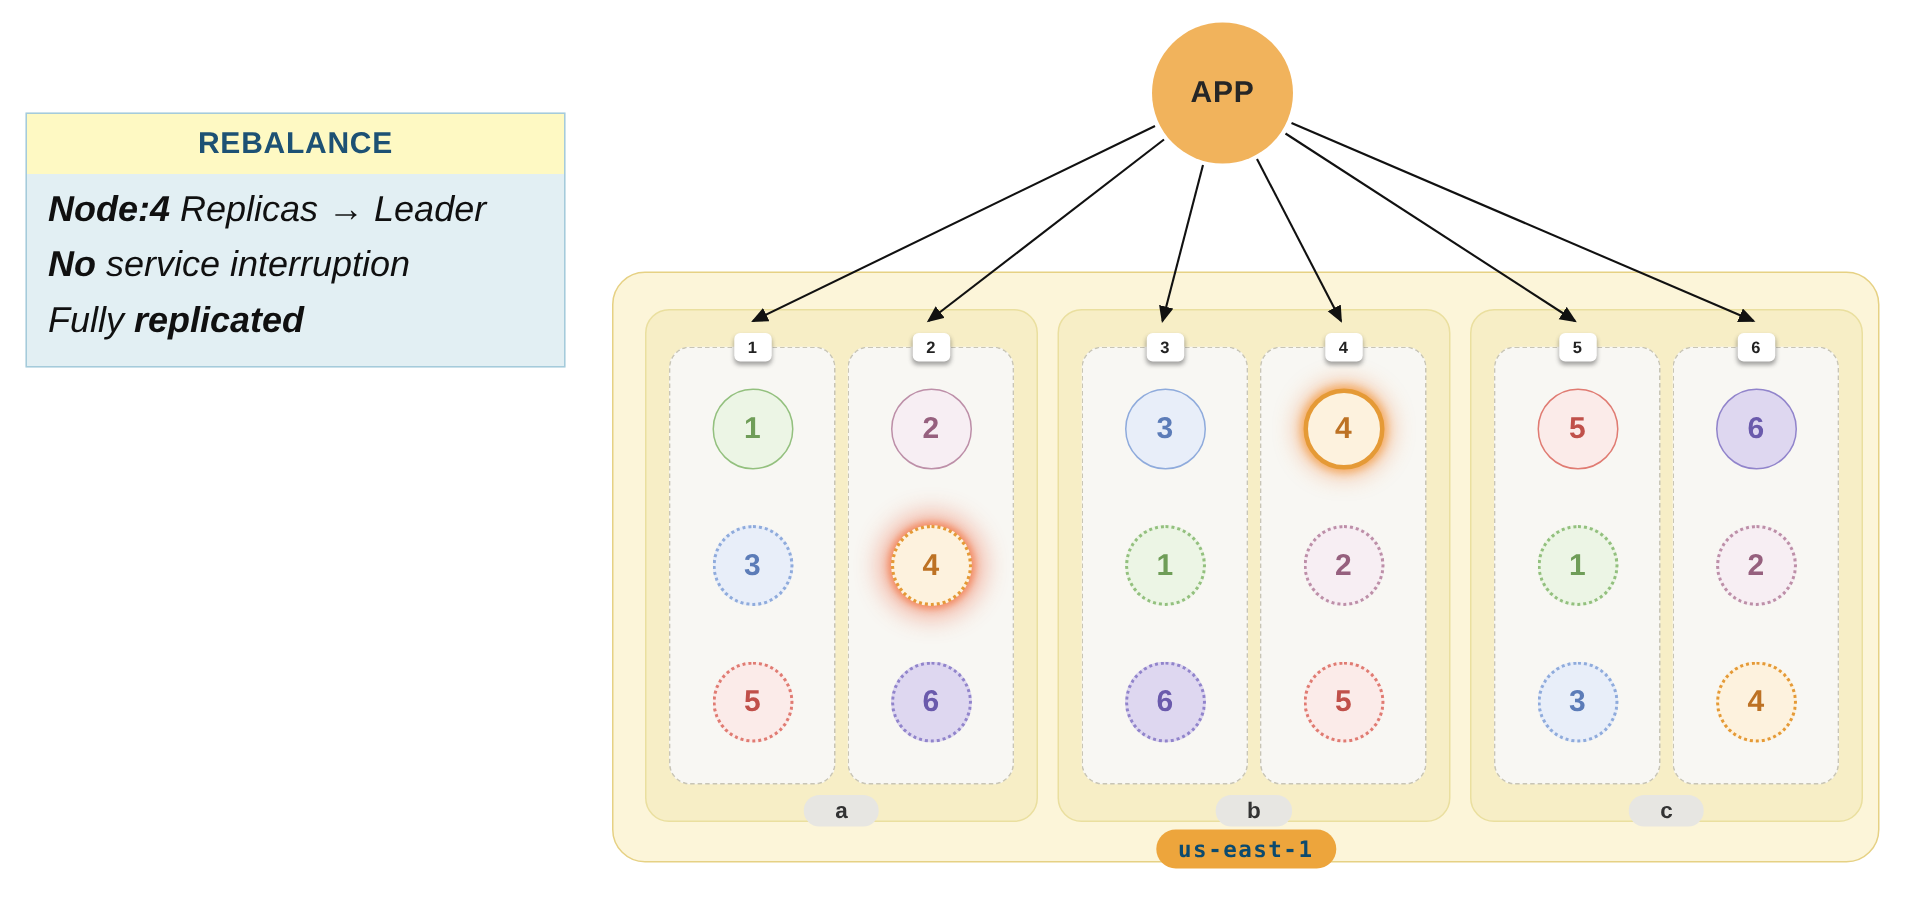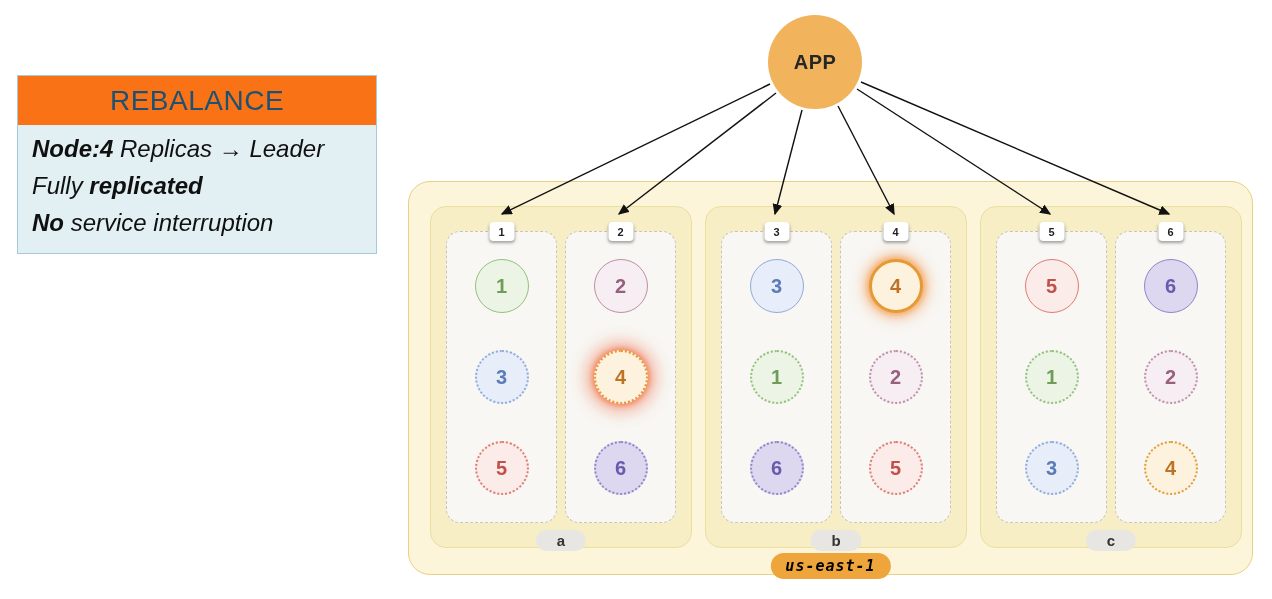--- a/index.html
+++ b/index.html
@@ -4,21 +4,21 @@
 <style>
   html,body{margin:0;padding:0;}
   body{
     width:1272px;height:599px;position:relative;overflow:hidden;
     background:#ffffff;font-family:"Liberation Sans", sans-serif;
   }
   .b{font-weight:bold;}
 
   
   .info-panel{position:absolute;left:17px;top:75px;width:358px;border:1px solid #a5cbdb;background:#e2eff3;}
-  .info-title{background:#f97316;text-align:center;padding:9px 0 8px;font-weight:normal;font-size:28px;color:#1d5174;letter-spacing:.5px;}
+  .info-title{background:#fef9c3;text-align:center;padding:9px 0 8px;font-weight:bold;font-size:20px;color:#1d5174;letter-spacing:.5px;}
   .info-body{padding:5px 14px 12px;font-size:24px;color:#101010;}
   .info-line{line-height:37px;white-space:pre-wrap;font-style:italic;}
 
   
   .app-circle{position:absolute;left:768px;top:15px;width:94px;height:94px;border-radius:50%;
     background:#f1b35c;display:flex;align-items:center;justify-content:center;
     font-weight:bold;font-size:20px;color:#262626;letter-spacing:.5px;}
 
   
   .arrows{position:absolute;left:0;top:0;pointer-events:none;z-index:5;}
@@ -41,32 +41,32 @@
   .rep{width:54px;height:54px;border-radius:50%;box-sizing:border-box;flex:0 0 auto;
     display:flex;align-items:center;justify-content:center;font-size:20px;font-weight:bold;}
   .rep.leader{border:1.8px solid;}
   .rep.replica{border:2.4px dotted;}
   .rep.replica.glow{box-shadow:0 0 5px 2px rgba(242,110,56,.65),0 0 16px 8px rgba(236,80,40,.42);}
   .rep.leader.glow{border-width:3.5px;box-shadow:0 0 6px 2px rgba(244,152,58,.7),0 0 14px 6px rgba(240,122,48,.35);}
 
   .zone-label{position:absolute;bottom:-4px;left:50%;transform:translateX(-50%);
     background:#e7e6e2;border-radius:11px;padding:2px 21px;font-size:15px;font-weight:bold;color:#333;}
   .region-label{position:absolute;bottom:-5px;left:50%;transform:translateX(-50%);
-    background:#eda53c;color:#000000;border-radius:13px;padding:4px 15px;
-    font-family:"DejaVu Sans Mono", monospace;font-size:15px;font-weight:bold;letter-spacing:1px;font-style:italic;}
+    background:#eda53c;color:#0c4a6e;border-radius:13px;padding:4px 15px;
+    font-family:"DejaVu Sans Mono", monospace;font-size:15px;font-weight:bold;letter-spacing:1px;}
 </style>
 </head>
 <body>
 
 <div class="info-panel">
   <div class="info-title">REBALANCE</div>
   <div class="info-body">
     <div class="info-line"><span class="b">Node:4</span><span> Replicas → Leader</span></div>
+    <div class="info-line"><span class="b">No</span><span> service interruption</span></div>
     <div class="info-line"><span>Fully </span><span class="b">replicated</span></div>
-    <div class="info-line"><span class="b">No</span><span> service interruption</span></div>
   </div>
 </div>
 
 <div class="app-circle" style="background: rgb(241, 179, 92);">
   <span>APP</span>
 </div>
 
 <div class="region">
 
   <div class="zone zone-a">

